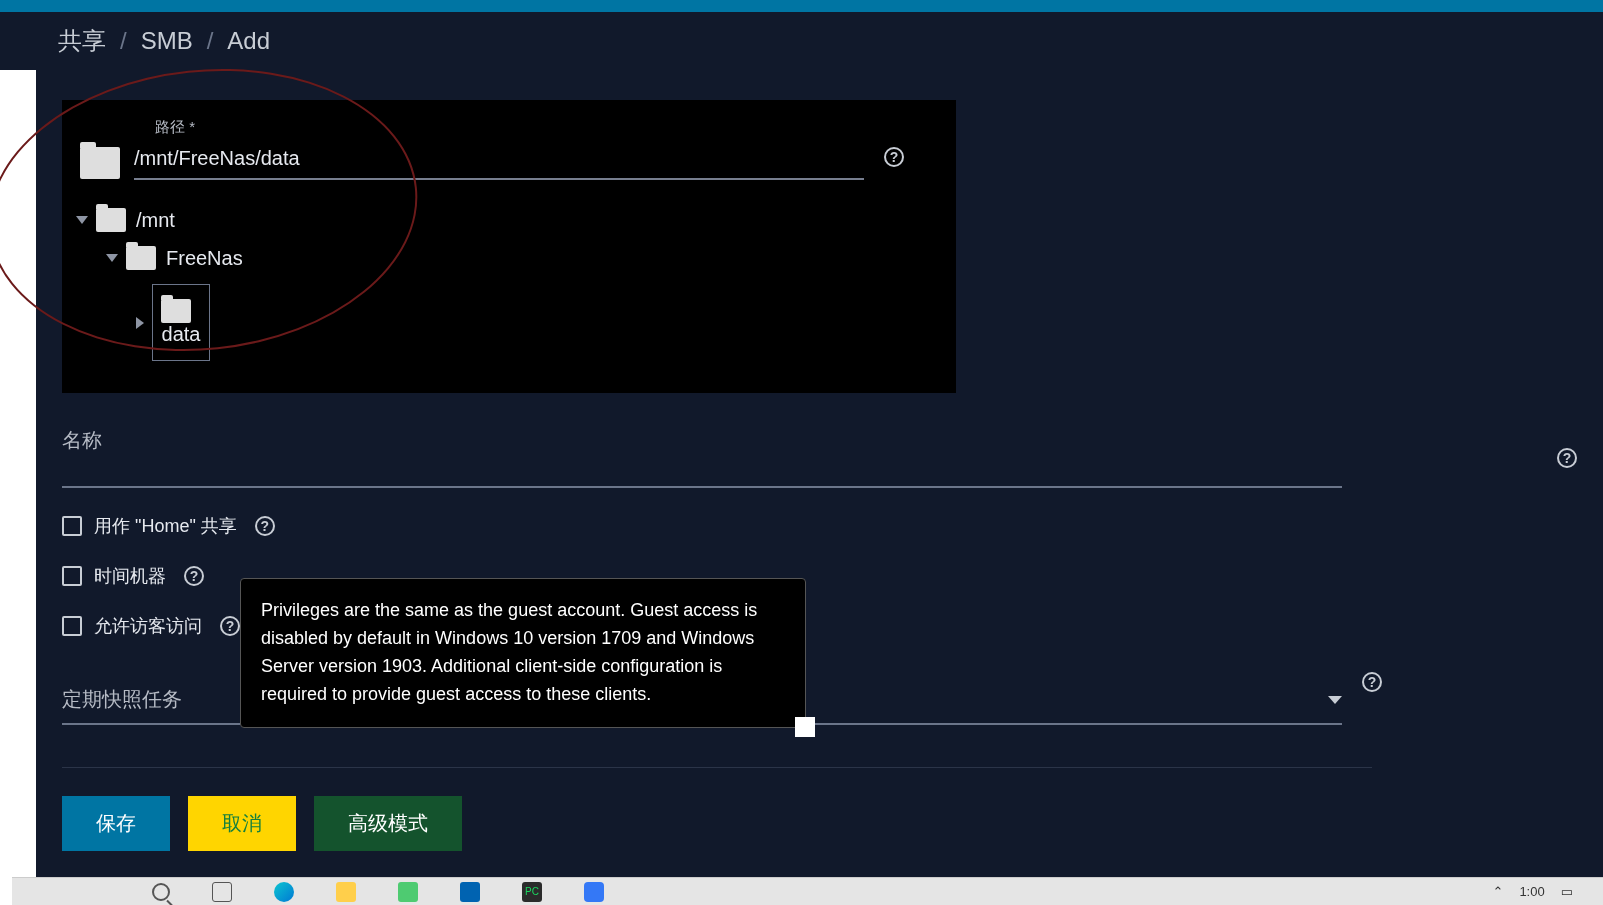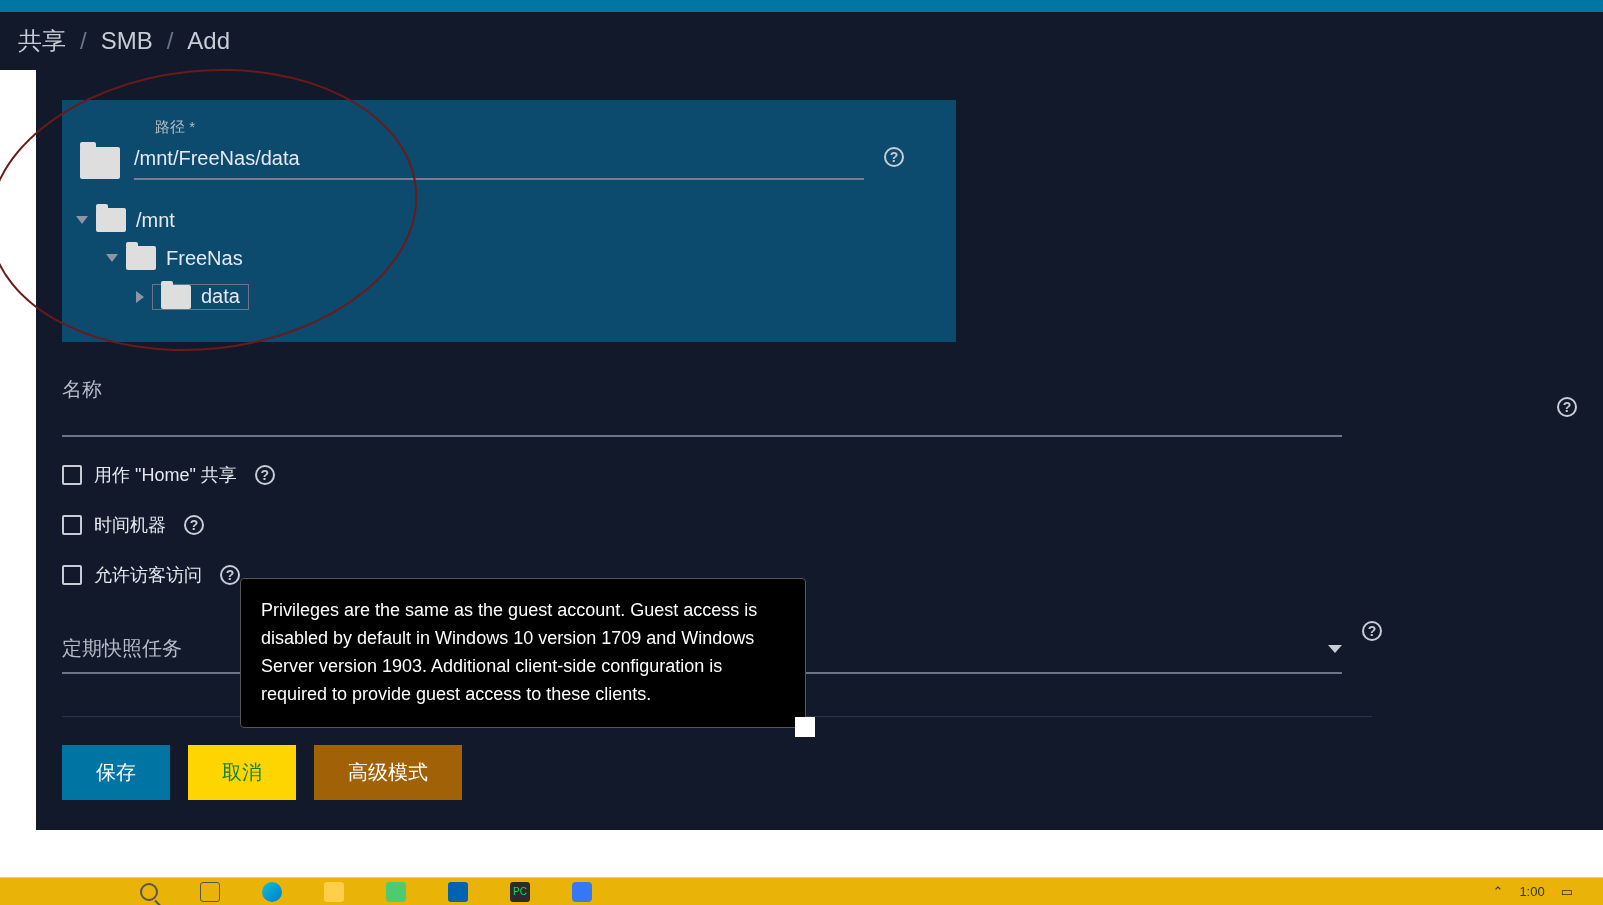--- a/index.html
+++ b/index.html
@@ -23,33 +23,34 @@
     align-items: center;
     padding: 0 18px;
     color: #c8cdd5;
     font-size: 24px;
     justify-content: space-between;
   }
   .breadcrumb-left {
     display: flex;
     align-items: center;
     gap: 14px;
+    margin-left: 40px;
   }
   .breadcrumb-left a { color: #c8cdd5; text-decoration: none; }
   .breadcrumb-sep { color: #6b758a; }
   .copyright { color: #c8cdd5; font-size: 22px; }
   .main-area {
     background: #11192b;
     min-height: 730px;
     padding: 30px 26px;
     margin-left: 36px;
     width: 1567px;
   }
   .path-panel {
-    background: #0c4a6e;
+    background: #000000;
     width: 894px;
     padding: 18px 18px 18px 8px;
     position: relative;
   }
   .path-label {
     color: #b6bbc5;
     font-size: 15px;
     margin-left: 85px;
     margin-bottom: 10px;
   }
@@ -135,22 +136,24 @@
   .tree-toggle.collapsed {
     border-top: 6px solid transparent;
     border-bottom: 6px solid transparent;
     border-left: 8px solid #8e95a4;
   }
   .tree-level-1 { margin-left: 0; }
   .tree-level-2 { margin-left: 30px; }
   .tree-level-3 { margin-left: 60px; }
   .tree-selected {
     border: 1px solid #6b758a;
-    padding: 0 8px;
+    padding: 14px 8px;
     display: inline-flex;
+    align-items: center;
+    flex-direction: column;
   }
   .form-field {
     margin-top: 34px;
     position: relative;
   }
   .field-label-outer {
     color: #b6bbc5;
     font-size: 20px;
     margin-bottom: 6px;
   }
@@ -203,21 +206,21 @@
   }
   .btn {
     padding: 14px 34px;
     font-size: 20px;
     border: none;
     cursor: pointer;
     text-align: center;
   }
   .btn-primary { background: #0075a3; color: #fff; }
   .btn-cancel { background: #ffd500; color: #15803d; }
-  .btn-advanced { background: #a16207; color: #fff; }
+  .btn-advanced { background: #14532d; color: #fff; }
   .tooltip {
     position: absolute;
     left: 240px;
     top: 578px;
     width: 566px;
     background: #000;
     color: #fff;
     border: 1px solid #555;
     border-radius: 4px;
     padding: 18px 20px;
@@ -245,24 +248,24 @@
     height: 280px;
     border: 2px solid #6b1a1a;
     border-radius: 50%;
     pointer-events: none;
     z-index: 5;
     transform: rotate(-6deg);
   }
   .taskbar {
     position: absolute;
     bottom: 0;
-    left: 0;
+    left: 12px;
     right: 0;
     height: 28px;
-    background: #eab308;
+    background: #e5e5e5;
     border-top: 1px solid #ccc;
     display: flex;
     align-items: center;
     justify-content: space-between;
     padding: 0 30px 0 140px;
   }
   .tb-icons { display: flex; gap: 42px; align-items: center; }
   .tb-icon { width: 20px; height: 20px; border-radius: 3px; }
   .tb-right { display: flex; gap: 16px; align-items: center; font-size: 13px; color: #333; }
   .tb-search { width: 18px; height: 18px; border: 2px solid #555; border-radius: 50%; position: relative; }

